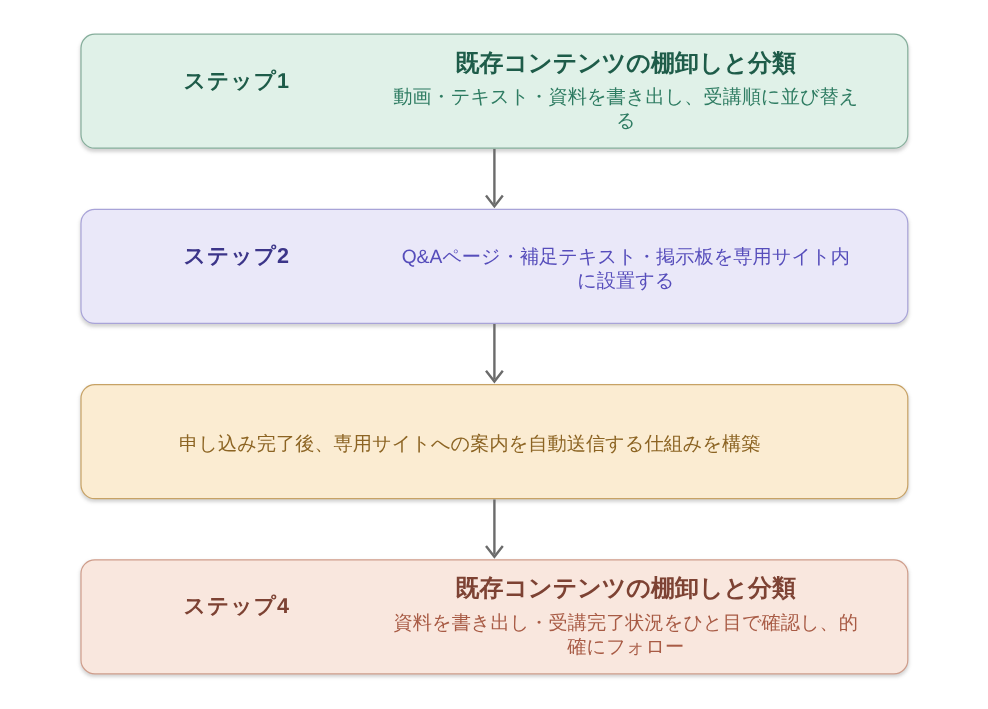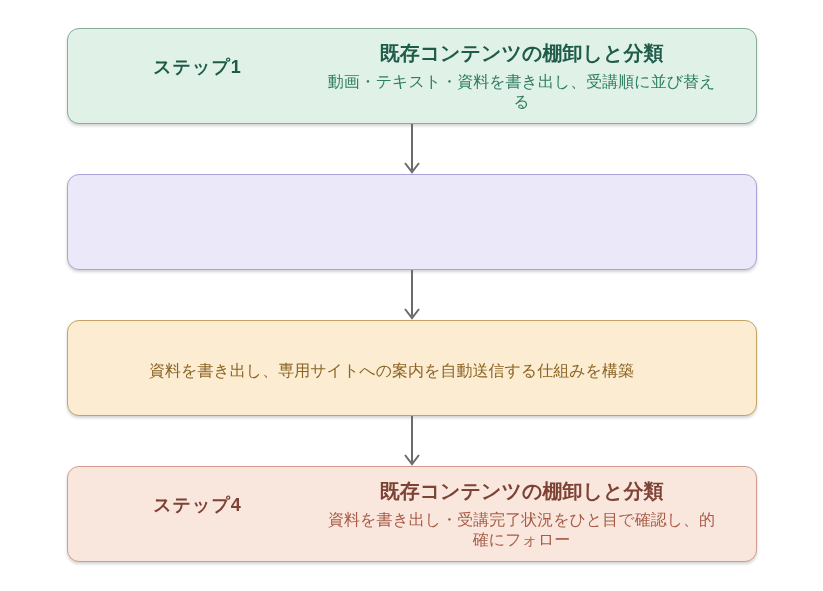--- a/index.html
+++ b/index.html
@@ -87,32 +87,36 @@
         <div class="step-subtitle">動画・テキスト・資料を書き出し、受講順に並び替える</div>
       </div>
     </div>
 
     <svg class="connector" viewBox="0 0 18 50">
       <line x1="9" y1="0" x2="9" y2="46" stroke="#6b6b6b" stroke-width="2"></line>
       <polyline points="2,39 9,48 16,39" fill="none" stroke="#6b6b6b" stroke-width="2"></polyline>
     </svg>
 
     <div class="step-box" style="--fill: #eae8f9; --border: #a8a3d8; --title: #3c3589; --subtitle: #564dbb;">
+      <div class="step-label-cell">
+        <span class="step-label">ステップ2</span>
+      </div>
       <div class="step-content">
+        <div class="step-subtitle">Q&amp;Aページ・補足テキスト・掲示板を専用サイト内に設置する</div>
       </div>
     </div>
 
     <svg class="connector" viewBox="0 0 18 50">
       <line x1="9" y1="0" x2="9" y2="46" stroke="#6b6b6b" stroke-width="2"></line>
       <polyline points="2,39 9,48 16,39" fill="none" stroke="#6b6b6b" stroke-width="2"></polyline>
     </svg>
 
     <div class="step-box" style="--fill: #fbecd2; --border: #c7a265; --title: #6f4a17; --subtitle: #8c6423;">
       <div class="step-content">
-        <div class="step-subtitle">資料を書き出し、専用サイトへの案内を自動送信する仕組みを構築</div>
+        <div class="step-subtitle">申し込み完了後、専用サイトへの案内を自動送信する仕組みを構築</div>
       </div>
     </div>
 
     <svg class="connector" viewBox="0 0 18 50">
       <line x1="9" y1="0" x2="9" y2="46" stroke="#6b6b6b" stroke-width="2"></line>
       <polyline points="2,39 9,48 16,39" fill="none" stroke="#6b6b6b" stroke-width="2"></polyline>
     </svg>
 
     <div class="step-box" style="--fill: #f9e7de; --border: #cf9d8b; --title: #7d4233; --subtitle: #a85b45;">
       <div class="step-label-cell">

